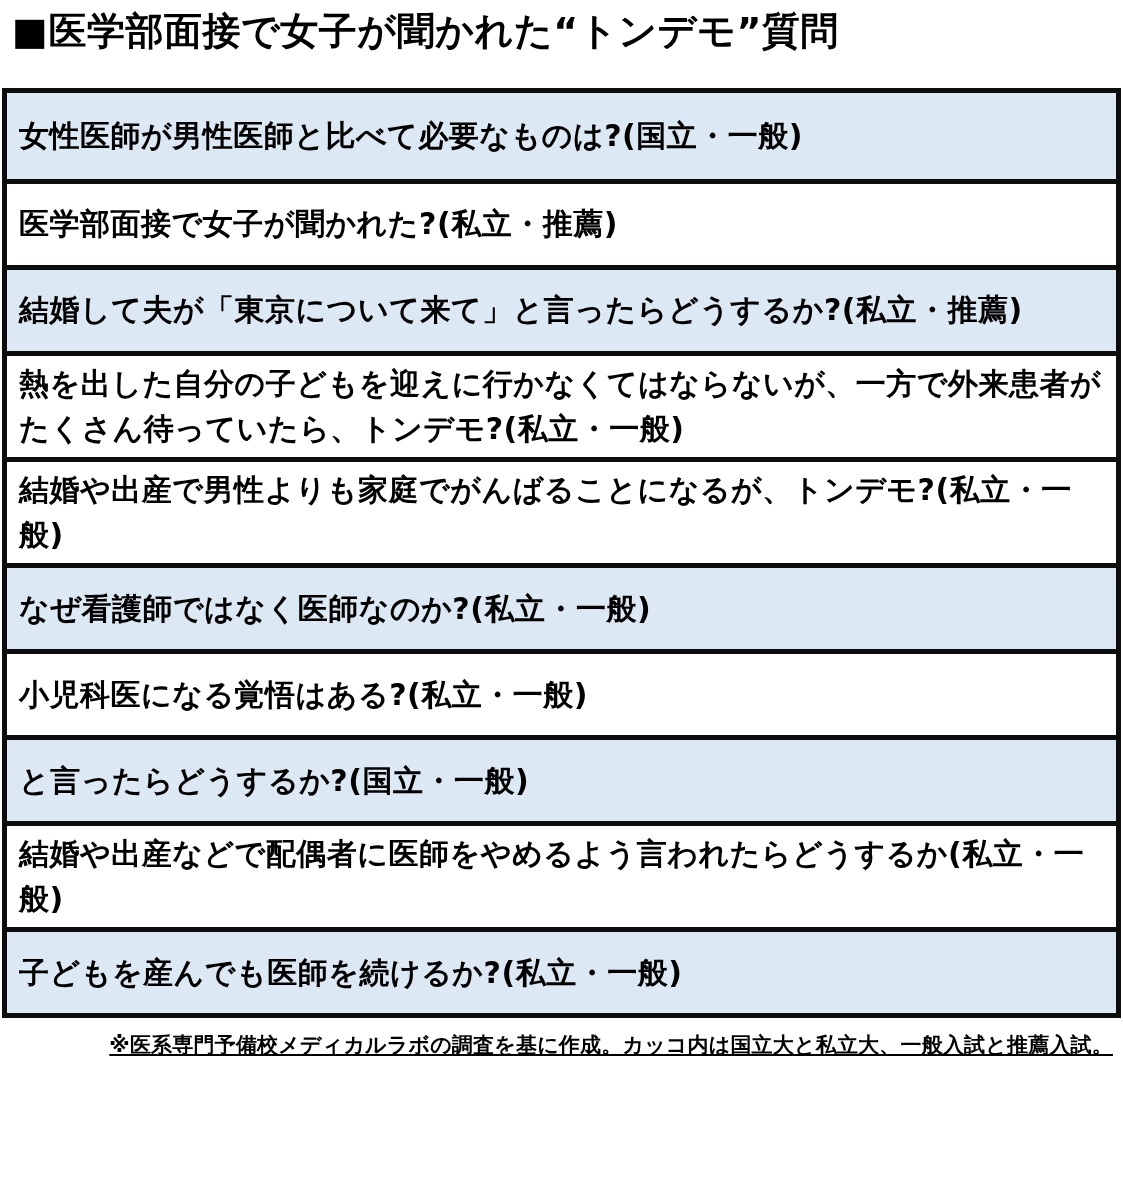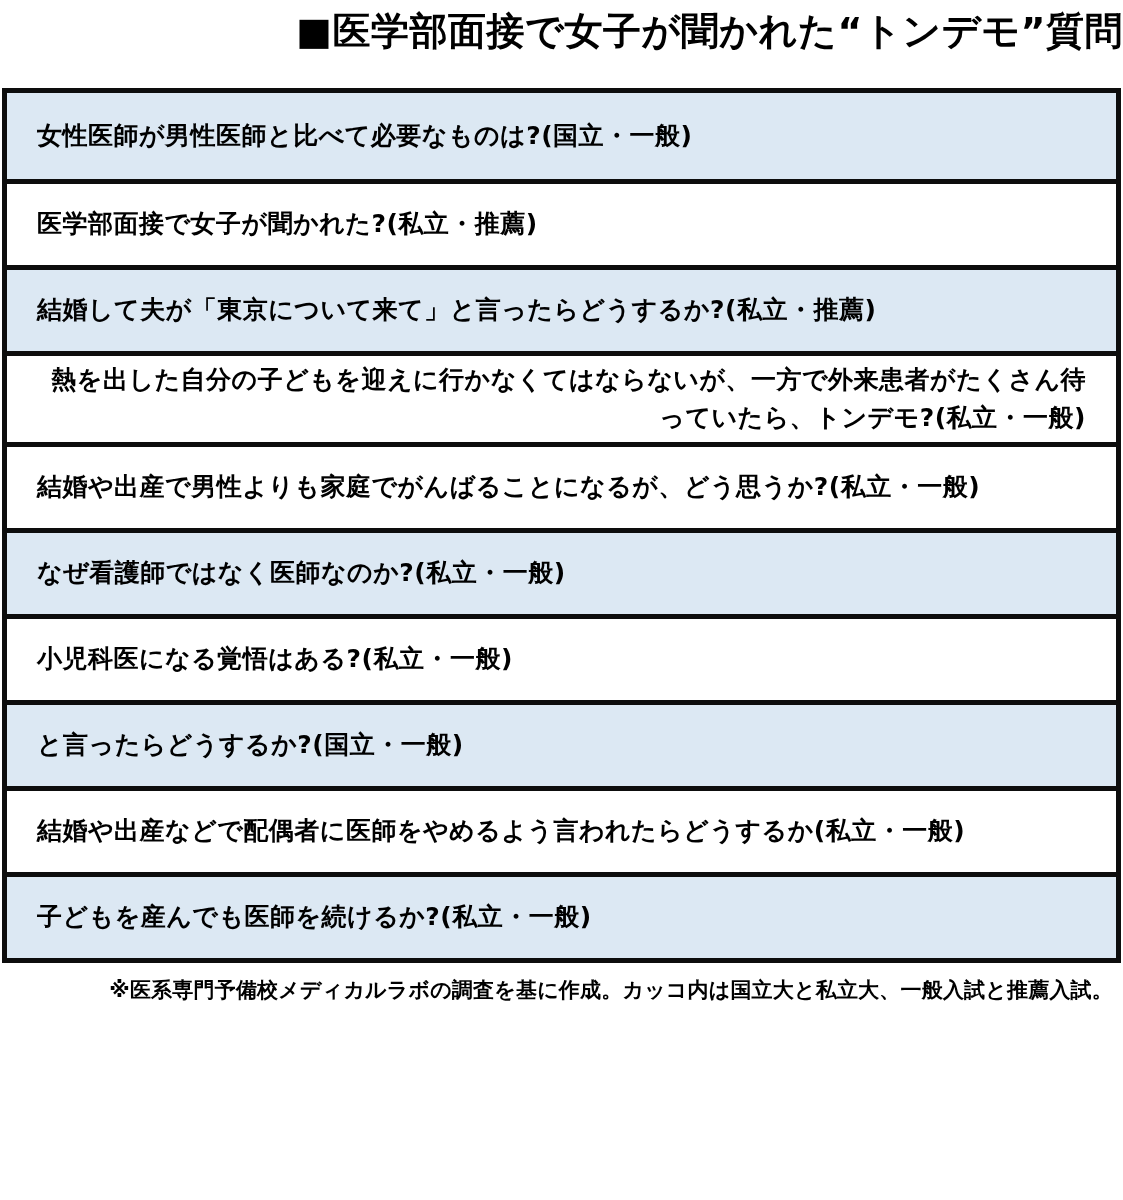--- a/index.html
+++ b/index.html
@@ -2,21 +2,21 @@
 <html lang="ja" style="--row-shade: #dce8f3; --row-plain: #ffffff; --border: #0d0d0d; --text: #000000; --background: #ffffff;"><head>
 <meta charset="utf-8">
 <style>
   :root {
     --row-shade: #dce8f3;
     --row-plain: #ffffff;
     --border: #0d0d0d;
     --text: #000000;
     --background: #ffffff;
   }
-  * { box-sizing: border-box; text-align: right; }
+  * { box-sizing: border-box; }
   html, body {
     margin: 0;
     padding: 0;
     background: var(--background);
   }
   body {
     width: 1123px;
     height: 1200px;
     overflow: hidden;
     font-family: "DejaVu Sans", "Liberation Sans", sans-serif;
@@ -31,50 +31,51 @@
     color: var(--text);
   }
   .questions-table {
     margin: 32px 2px 0 2px;
     border: 5px solid var(--border);
   }
   .question-row {
     min-height: 86px;
     display: flex;
     align-items: center;
-    padding: 5px 30px;
-    font-size: 25px;
+    padding: 5px 12px;
+    font-size: 30px;
     font-weight: bold;
     line-height: 1.52;
     letter-spacing: 0.5px;
     background: var(--row-plain);
     border-top: 5px solid var(--border);
   }
   .question-row:first-child { border-top: none; }
   .question-row.shaded { background: var(--row-shade); }
   .footnote {
     margin: 13px 10px 0 0;
     text-align: right;
     font-size: 21px;
     font-weight: bold;
     letter-spacing: 0.2px;
     color: var(--text);
+    text-decoration: underline;
   }
 </style>
 </head>
 <body>
 
 <h1 class="page-title">■医学部面接で女子が聞かれた“トンデモ”質問</h1>
 
 <div class="questions-table">
     <div class="question-row shaded">女性医師が男性医師と比べて必要なものは?(国立・一般)</div>
     <div class="question-row">医学部面接で女子が聞かれた?(私立・推薦)</div>
     <div class="question-row shaded">結婚して夫が「東京について来て」と言ったらどうするか?(私立・推薦)</div>
     <div class="question-row">熱を出した自分の子どもを迎えに行かなくてはならないが、一方で外来患者がたくさん待っていたら、トンデモ?(私立・一般)</div>
-    <div class="question-row">結婚や出産で男性よりも家庭でがんばることになるが、どう思うか?(私立・一般)</div>
+    <div class="question-row">結婚や出産で男性よりも家庭でがんばることになるが、トンデモ?(私立・一般)</div>
     <div class="question-row shaded">なぜ看護師ではなく医師なのか?(私立・一般)</div>
     <div class="question-row">小児科医になる覚悟はある?(私立・一般)</div>
     <div class="question-row shaded">と言ったらどうするか?(国立・一般)</div>
     <div class="question-row">結婚や出産などで配偶者に医師をやめるよう言われたらどうするか(私立・一般)</div>
     <div class="question-row shaded">子どもを産んでも医師を続けるか?(私立・一般)</div>
   </div>
 
 <div class="footnote">※医系専門予備校メディカルラボの調査を基に作成。カッコ内は国立大と私立大、一般入試と推薦入試。</div>
 
 </body></html>

